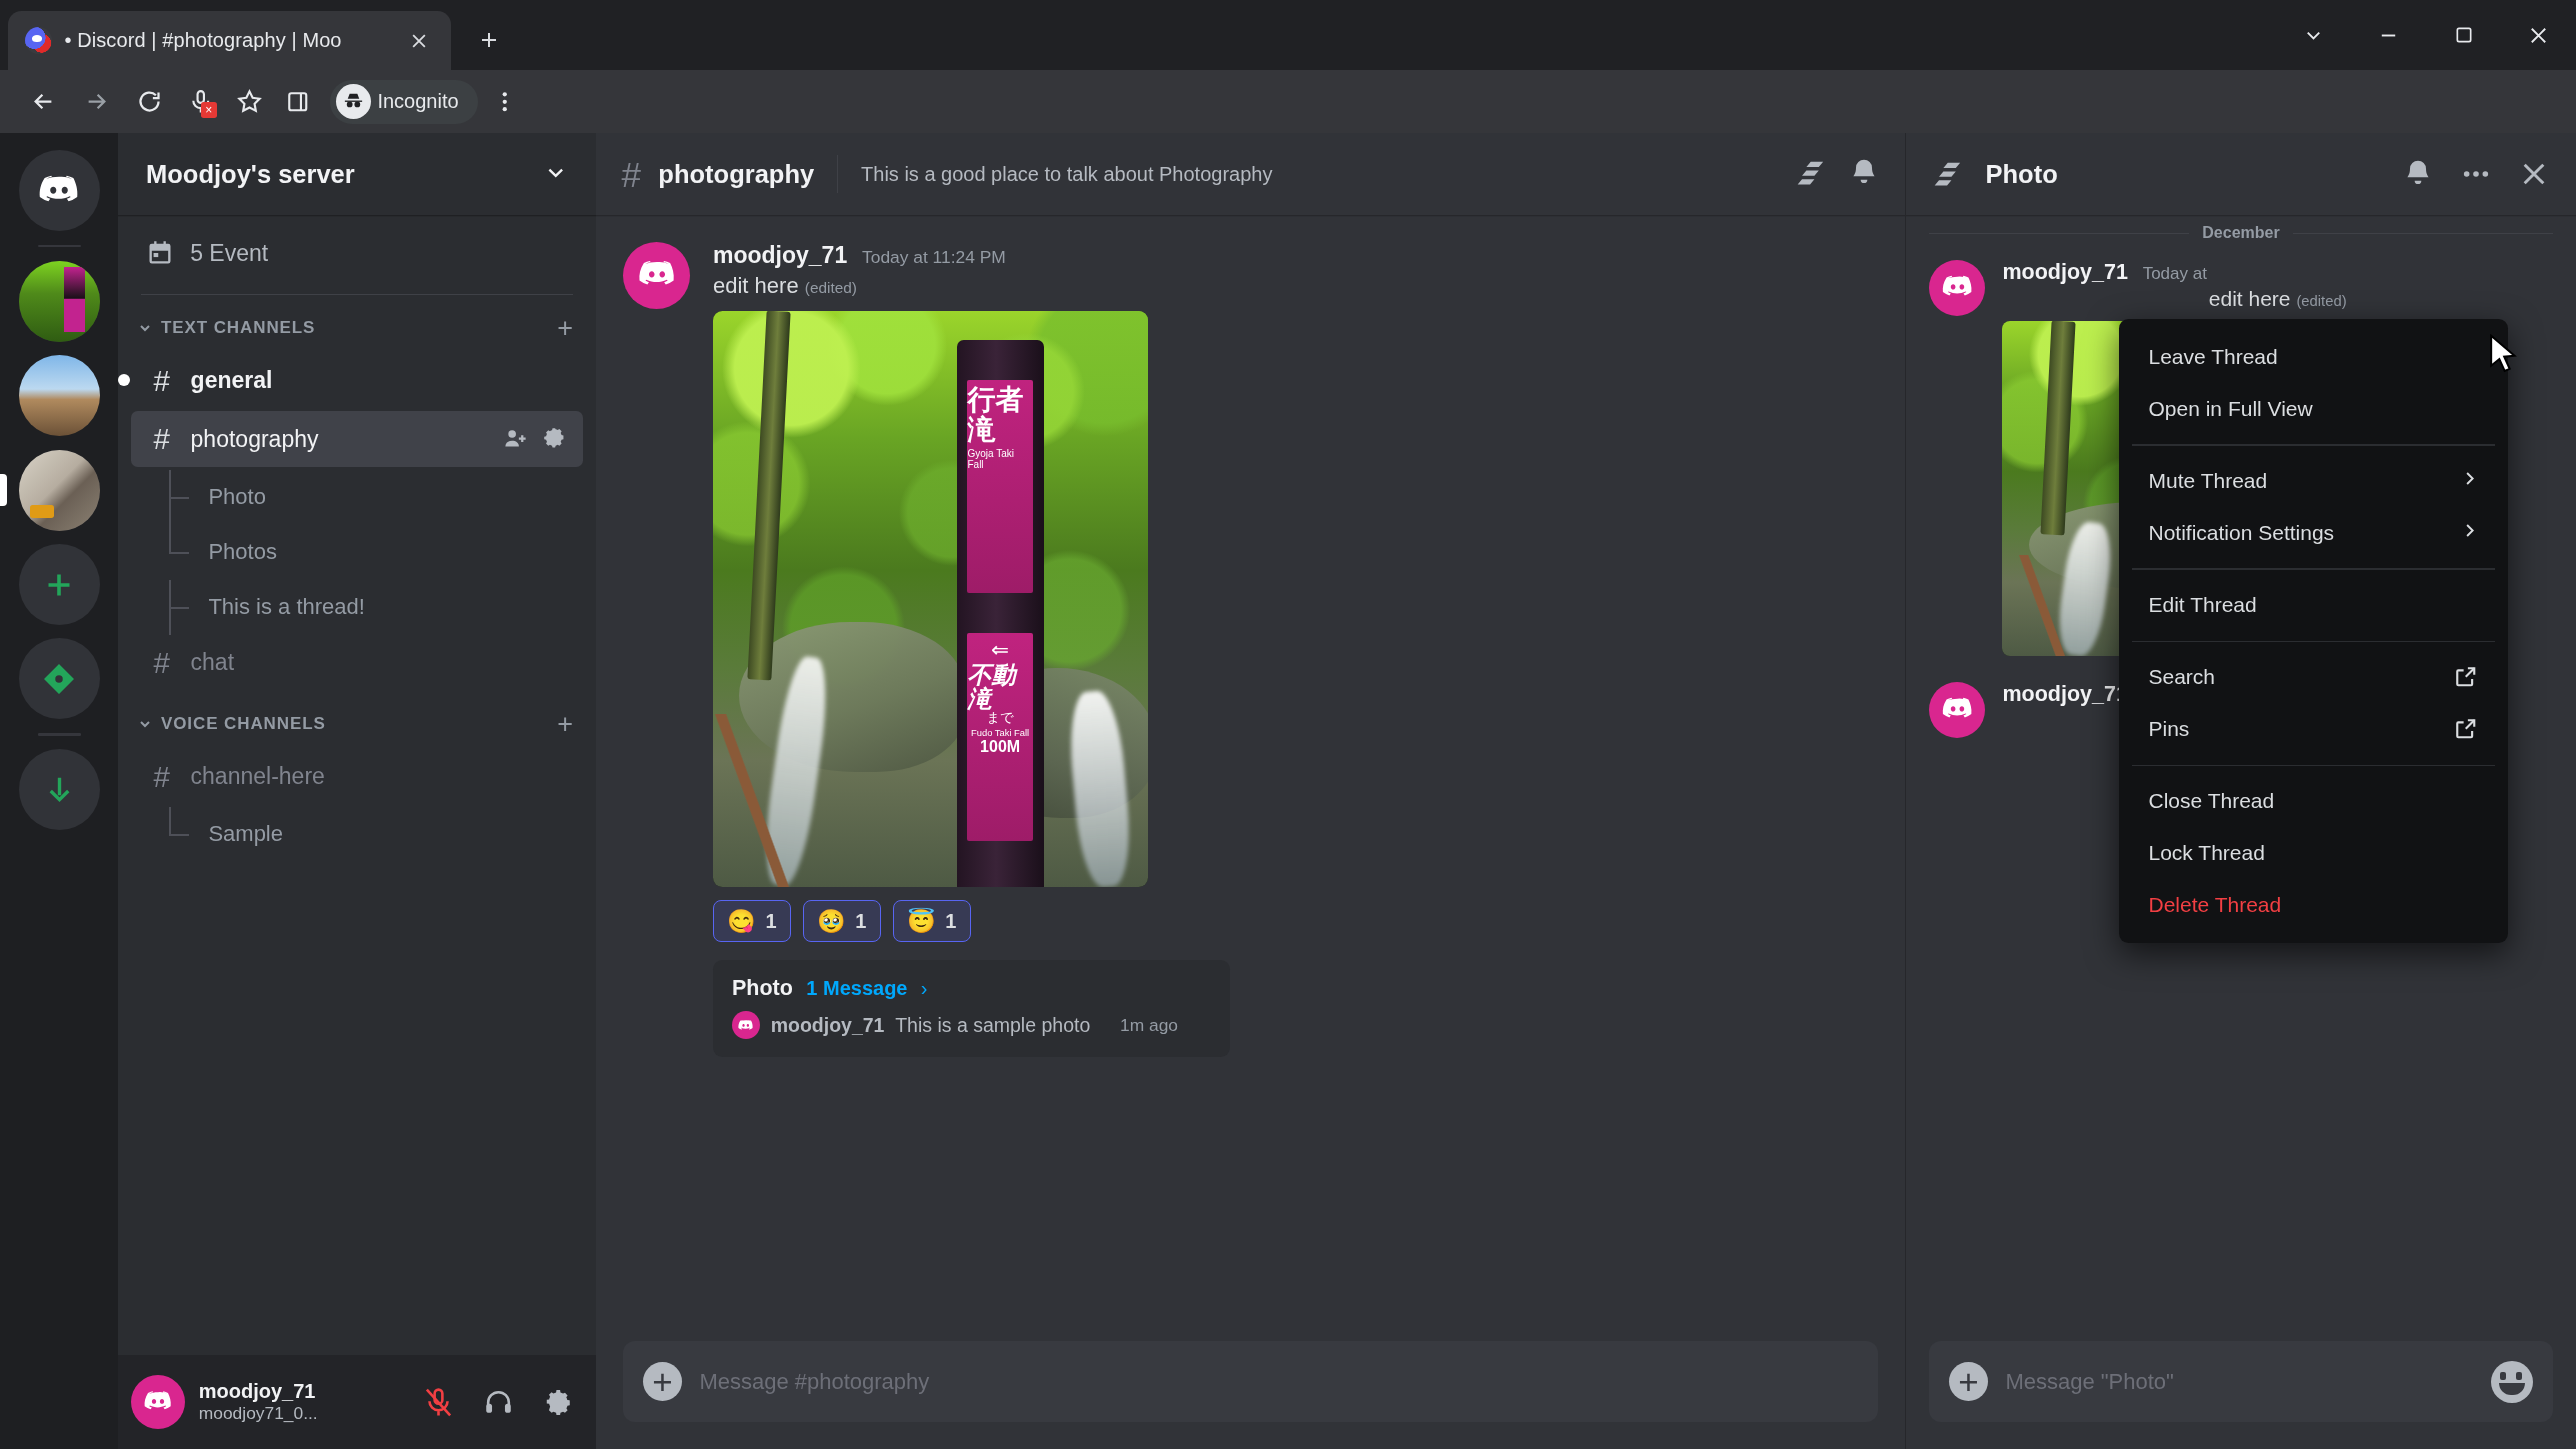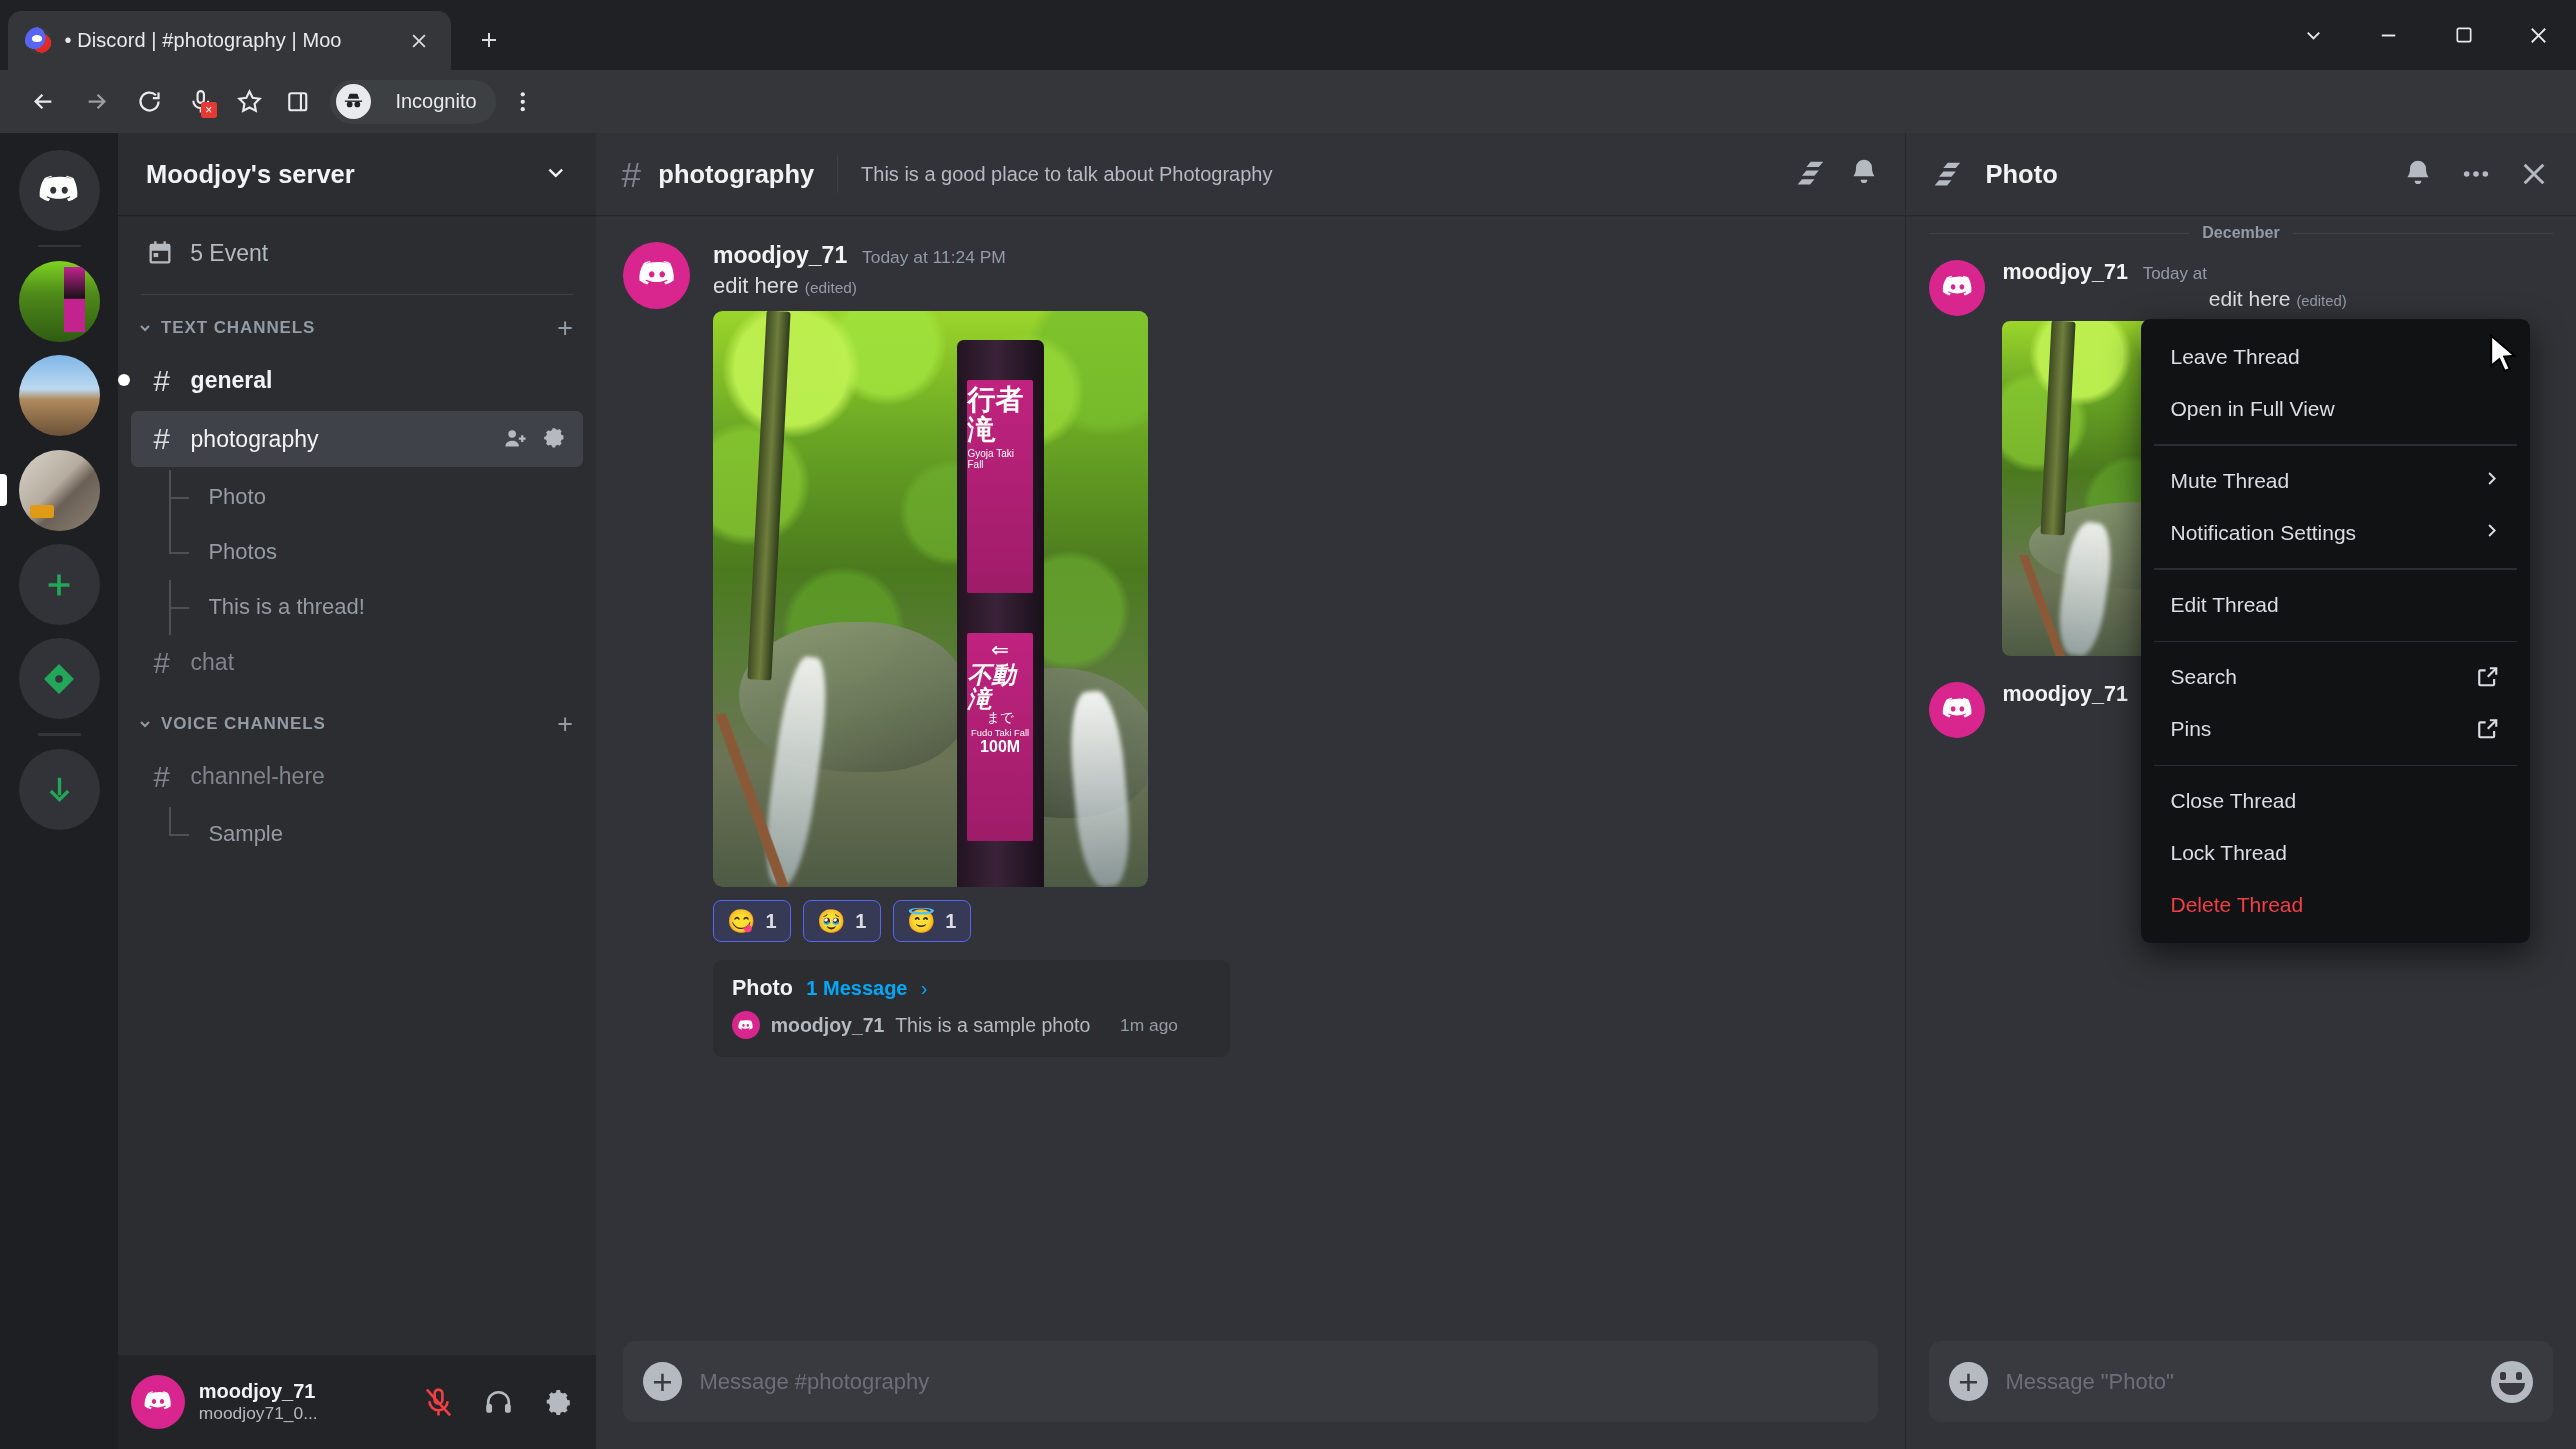--- a/index.html
+++ b/index.html
@@ -55,21 +55,21 @@
     display:flex; align-items:center; padding: 0 20px; gap: 16px; min-width:0;
   }
   .lock { width: 20px; height: 20px; flex:none; position:relative; }
   .lock::before{ content:""; position:absolute; left:3.4px; top:8px; width:13.4px; height:10.7px; background:#9aa0a6; border-radius:2px; }
   .lock::after{ content:""; position:absolute; left:6px; top:2px; width:8px; height:8.7px; border:2.3px solid #9aa0a6; border-bottom:none; border-radius:4.7px 4.7px 0 0; }
   .url { font-size: 21px; color:#9aa0a6; white-space:nowrap; overflow:hidden; letter-spacing:0.1px; }
   .url b { color:#e8eaed; font-weight:400; }
   .tb-icon { width:43px; height:43px; display:flex; align-items:center; justify-content:center; color:#e8eaed; flex:none; position:relative;}
   .incognito-pill {
     height:44px; border-radius:22px; background:#3c4043; display:flex; align-items:center;
-    gap:24px; padding: 0 19px 0 6.7px; margin-left: 5.4px; flex:none;
+    gap:6px; padding: 0 19px 0 6.7px; margin-left: 5.4px; flex:none;
   }
   .incog-badge { width:35px; height:35px; border-radius:50%; background:#e8eaed; display:flex; align-items:center; justify-content:center; }
   .incognito-pill span { color:#e8eaed; font-size:20px; }
 
   
   .app { flex:1; display:flex; background:#313338; min-height:0; }
 
   
   .rail { width: 118px; background:#1e1f22; display:flex; flex-direction:column; align-items:center; padding-top:17.4px; gap: 13.4px; flex:none; }
   .pill-wrap { position:relative; width:100%; display:flex; justify-content:center; }
@@ -750,21 +750,21 @@
       </div>
 
       <div class="composer-wrap" style="padding:14.8px 23px 27px;">
         <div class="composer">
           <div class="plus-btn"></div>
           <div class="ph">Message "Photo"</div>
           <div class="emoji-btn"></div>
         </div>
       </div>
 
-      <div class="ctx" style="right: 46px; top: 186px;">
+      <div class="ctx" style="right: 68px; top: 186px;">
         <div class="ctx-item">
           <span class="lab">Leave Thread</span>
         </div>
         <div class="ctx-item">
           <span class="lab">Open in Full View</span>
         </div>
         <div class="ctx-sep"></div>
         <div class="ctx-item">
           <span class="lab">Mute Thread</span>
           <span class="chev">

